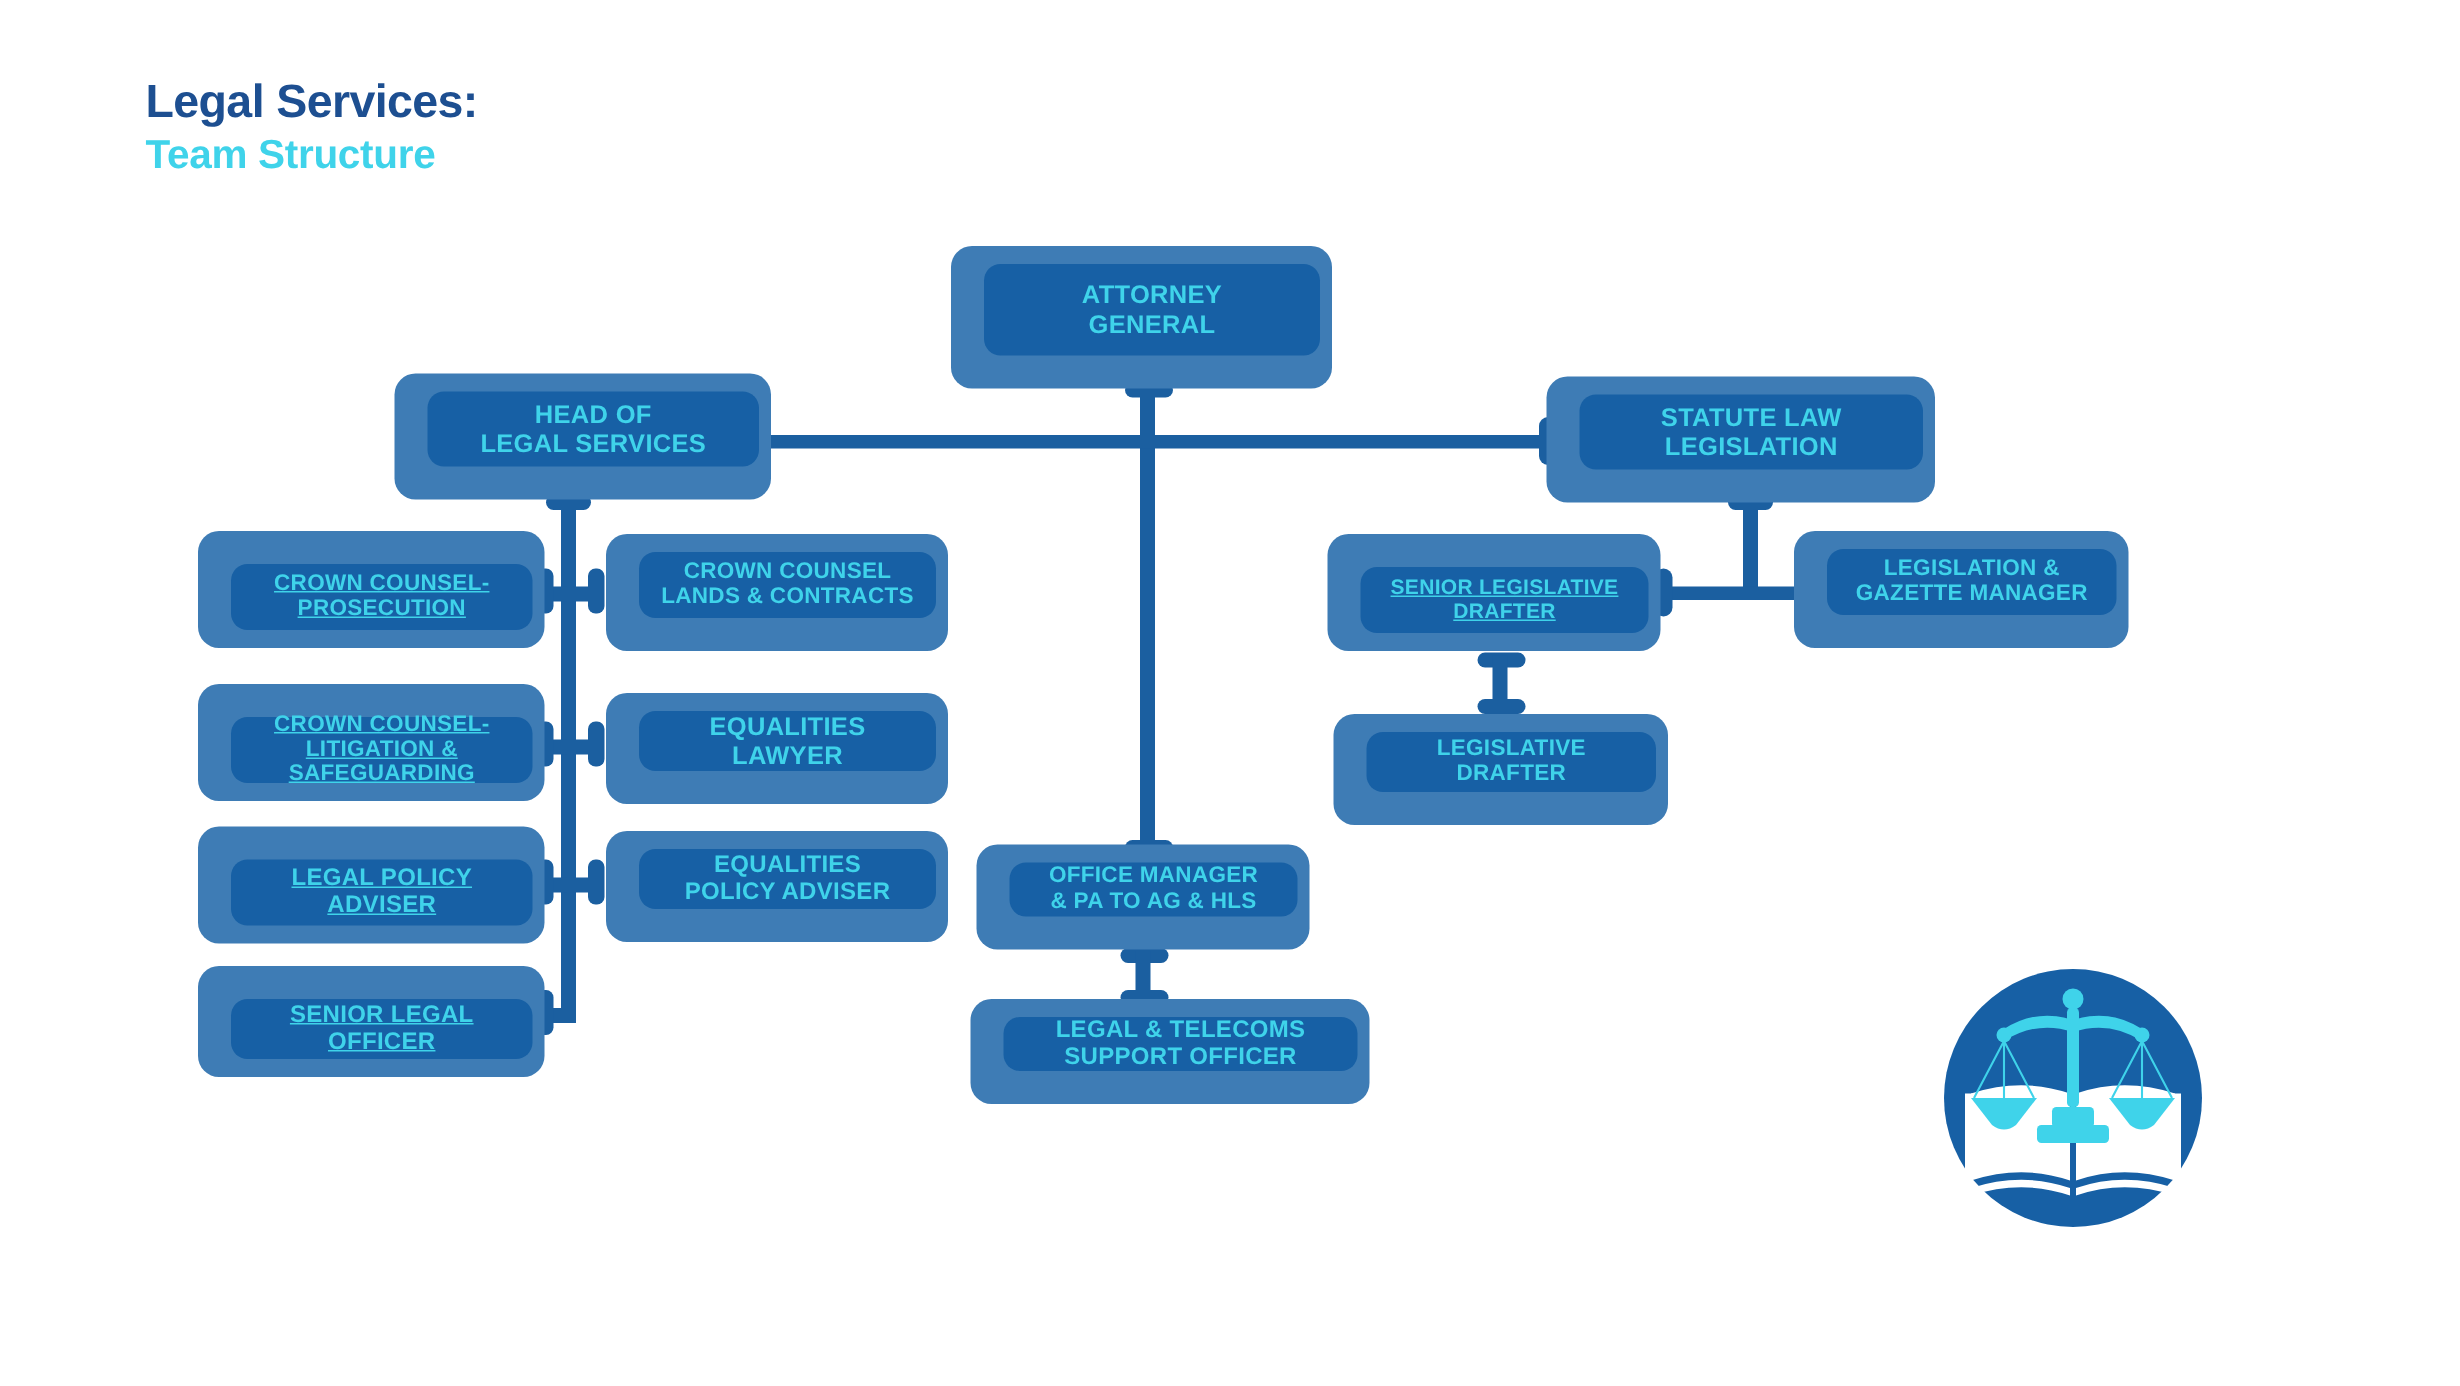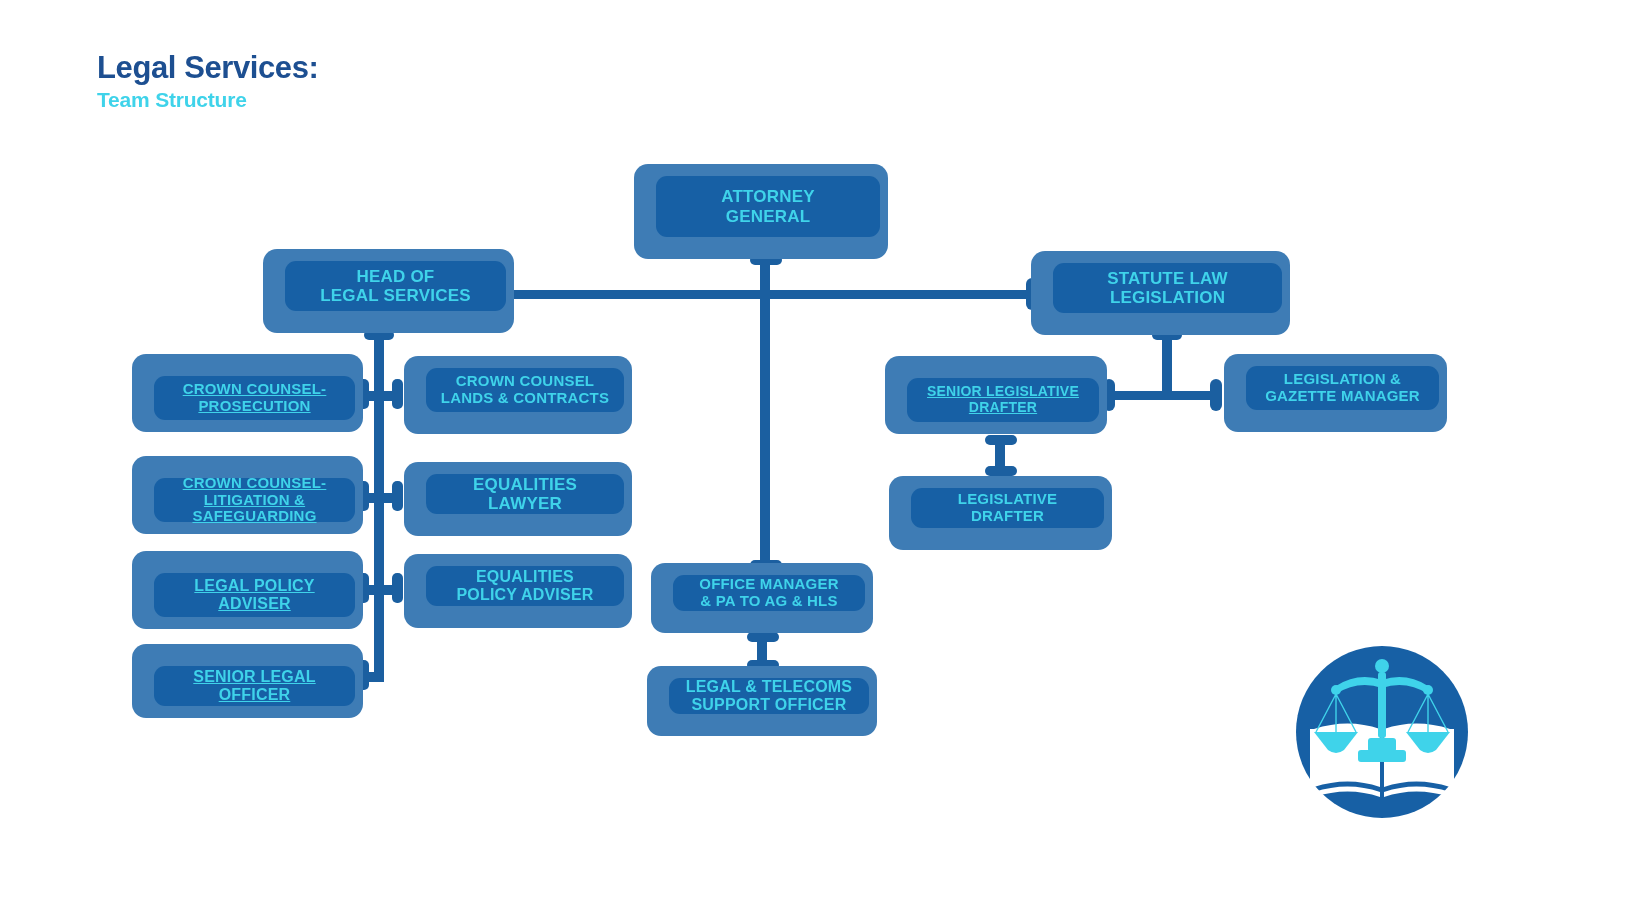--- a/index.html
+++ b/index.html
@@ -11,21 +11,21 @@
   }
   #stage{position:relative;width:1397px;height:924px;}
 
   
   .title-block{position:absolute;left:97px;top:52px;}
   .title-main{
     font-size:31px;font-weight:bold;color:#1d4f91;
     letter-spacing:-0.4px;line-height:1.05;margin:0;
   }
   .title-sub{
-    font-size:21px;font-weight:bold;color:#3fd3ea;
+    font-size:27px;font-weight:bold;color:#3fd3ea;
     letter-spacing:-0.2px;line-height:1.15;margin:3px 0 0 0;
   }
 
   
   .lines{position:absolute;left:0;top:0;width:1640px;height:924px;}
 
   
   .node{position:absolute;}
   .node .outer{
     position:absolute;left:0;top:0;width:100%;height:100%;
@@ -179,33 +179,33 @@
     <div class="inner">SENIOR LEGAL
 OFFICER</div>
   </div>
 
   <div class="node off-tr fs14" style="left:885px;top:356px;width:222px;height:78px;">
     <div class="outer"></div>
     <div class="inner">SENIOR LEGISLATIVE
 DRAFTER</div>
   </div>
 
-  <div class="node off-br fs15" style="left:1224px;top:354px;width:223px;height:78px;">
+  <div class="node off-br fs15" style="left:1196px;top:354px;width:223px;height:78px;">
     <div class="outer"></div>
     <div class="inner">LEGISLATION &amp;
 GAZETTE MANAGER</div>
   </div>
 
   <div class="node off-br fs15" style="left:889px;top:476px;width:223px;height:74px;">
     <div class="outer"></div>
     <div class="inner">LEGISLATIVE
 DRAFTER</div>
   </div>
 
-  <div class="node off-br fs16" style="left:647px;top:666px;width:230px;height:70px;">
+  <div class="node off-br fs16" style="left:647px;top:666px;width:230px;height:70px;padding-left:36px;">
     <div class="outer"></div>
     <div class="inner">LEGAL &amp; TELECOMS
 SUPPORT OFFICER</div>
   </div>
 
   <div class="logo">
     <svg viewBox="0 0 172 172" width="172" height="172" aria-hidden="true">
       <circle cx="86" cy="86" r="86" fill="#1760a5"></circle>
 
       <g>

